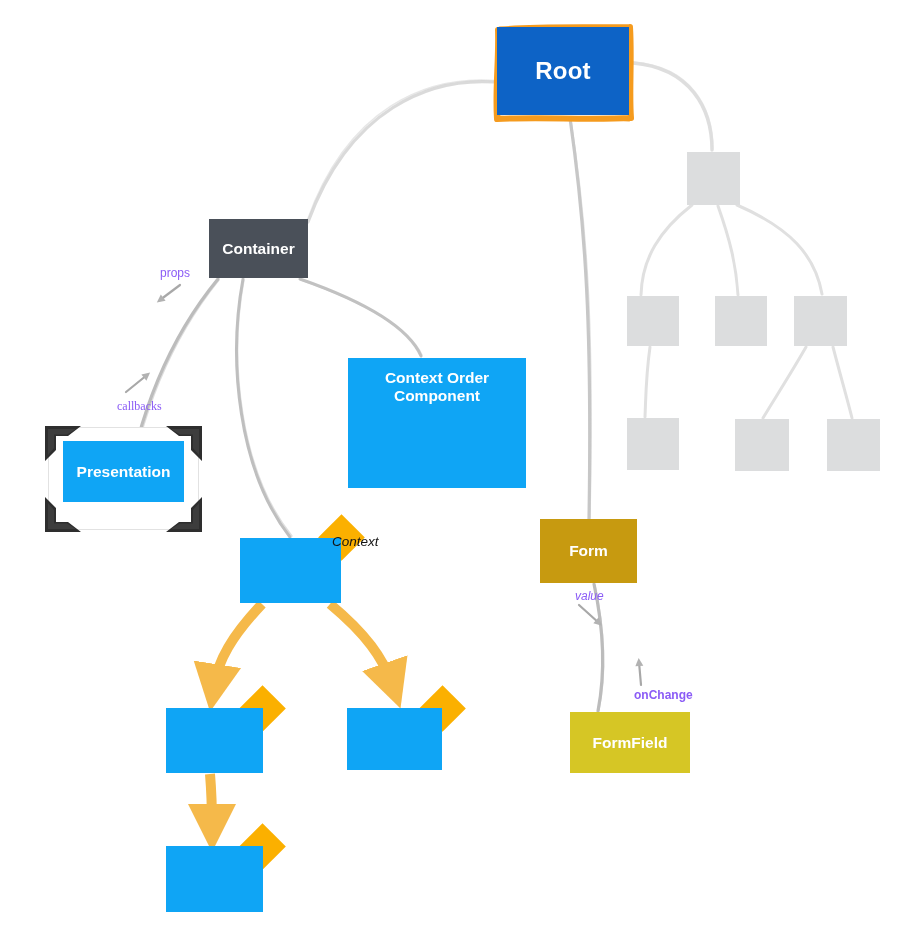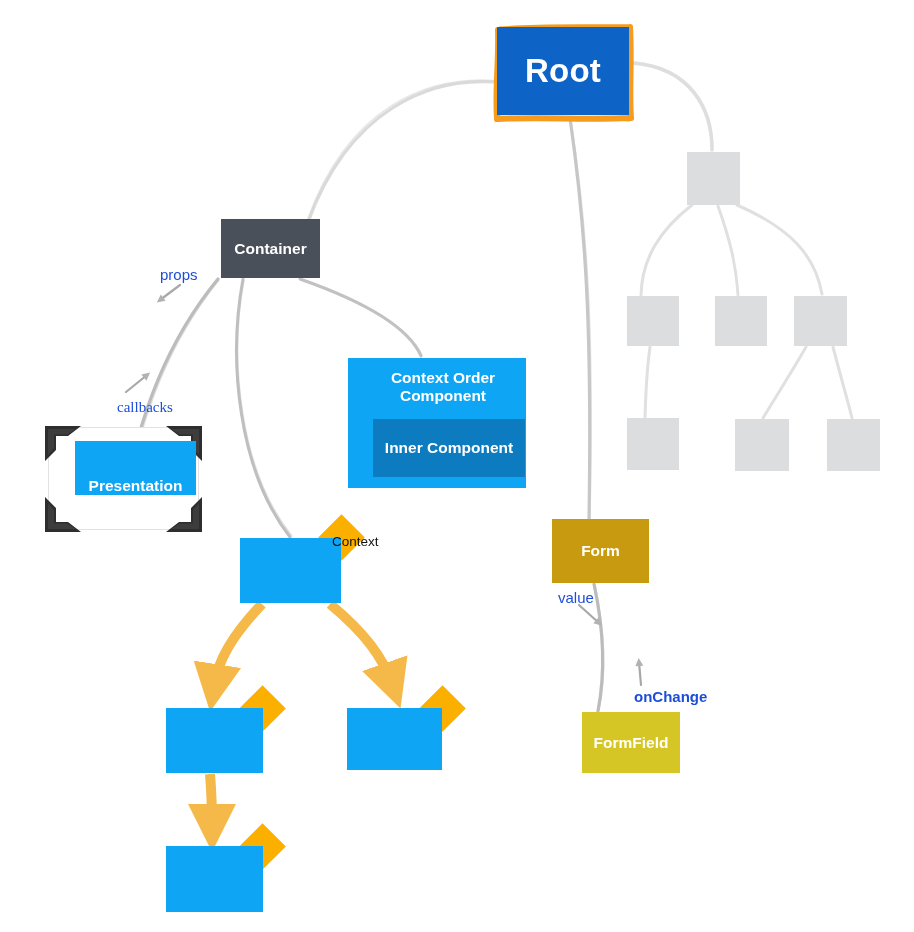--- a/index.html
+++ b/index.html
@@ -29,24 +29,24 @@
     box-sizing: border-box;
     display: flex;
     align-items: center;
     justify-content: center;
     text-align: center;
     color: #ffffff;
     font-weight: bold;
     line-height: 1.15;
   }
   .node-root {
-    font-size: 33px;
+    font-size: 24px;
     letter-spacing: 0.2px;
   }
-  .node-label-md { font-size: 15.5px; margin-left: 12px; }
+  .node-label-md { font-size: 15.5px; }
 
   
   .rough-frame {
     position: absolute;
   }
   .rough-frame svg { display:block; }
 
   
   .photo-frame {
     position: absolute;
@@ -54,34 +54,35 @@
     border: 1px solid #e2e2e2;
     background: #ffffff;
   }
   .corner {
     position: absolute;
     width: 40px;
     height: 40px;
   }
   .edge-label {
     position: absolute;
-    font-size: 15px;
-    color: #1d4ed8;
+    font-size: 12px;
+    color: #8b5cf6;
     white-space: nowrap;
     font-family: "Liberation Sans", sans-serif;
   }
   .diamond {
     position: absolute;
     transform: rotate(45deg);
   }
   .ctx-label {
     position: absolute;
     font-size: 13.5px;
     color: #141414;
     white-space: nowrap;
+    font-style: italic;
   }
 </style>
 </head>
 <body>
 
 <div id="canvas">
 
   <svg id="edges" viewBox="0 0 914 932" width="914" height="932" xmlns="http://www.w3.org/2000/svg">
     <defs>
       <marker id="mk-gray-down" markerWidth="10" markerHeight="10" refX="5" refY="5" orient="auto" markerUnits="userSpaceOnUse">
@@ -206,50 +207,47 @@
       <path d="M5,34 L33,34 L24,28.5 L11,28.5 L11,15 L5,8 Z" fill="#474747" opacity="0.6"></path>
     </svg>
   </div>
   <div class="corner" style="left:164px;top:495px;">
     <svg width="40" height="40" xmlns="http://www.w3.org/2000/svg">
       <path d="M38,37 L2,37 L15,27 L27,27 L27,13 L38,2 Z" fill="#2E2E2E"></path>
       <path d="M35,34 L7,34 L16,28.5 L29,28.5 L29,15 L35,8 Z" fill="#474747" opacity="0.6"></path>
     </svg>
   </div>
 
-  <div class="node node-label-md" style="left:63px;top:441px;width:121px;height:54px;background:#0FA5F5;align-items:flex-end;">
+  <div class="node node-label-md" style="left:63px;top:441px;width:121px;height:61px;background:#0FA5F5;">
     <span>Presentation</span>
   </div>
 
   <div class="node" style="left:348px;top:358px;width:178px;height:130px;background:#0FA5F5;
               align-items:flex-start;justify-content:center;padding-top:11px;">
     <span class="node-label-md" style="display:block;width:150px;">Context Order Component</span>
   </div>
-  <div class="node node-label-md" style="left:361px;top:419px;width:152px;height:58px;background:#0C7BBF;">
-    <span>Inner Component</span>
-  </div>
 
   <div class="node node-label-md" style="left:540px;top:519px;width:97px;height:64px;background:#C79A10;">
     <span>Form</span>
   </div>
-  <div class="node node-label-md" style="left:570px;top:712px;width:98px;height:61px;background:#D6C625;">
+  <div class="node node-label-md" style="left:570px;top:712px;width:120px;height:61px;background:#D6C625;">
     <span>FormField</span>
   </div>
 
   <div class="diamond" style="left:325px;top:521px;width:33px;height:33px;background:#FBB000;"></div>
   <div class="node" style="left:240px;top:538px;width:101px;height:65px;background:#0FA5F5;"></div>
   <div class="ctx-label" style="left:332px;top:534px;">Context</div>
 
   <div class="diamond" style="left:246px;top:692px;width:33px;height:33px;background:#FBB000;"></div>
   <div class="node" style="left:166px;top:708px;width:97px;height:65px;background:#0FA5F5;"></div>
 
   <div class="diamond" style="left:426px;top:692px;width:33px;height:33px;background:#FBB000;"></div>
   <div class="node" style="left:347px;top:708px;width:95px;height:62px;background:#0FA5F5;"></div>
 
   <div class="diamond" style="left:246px;top:830px;width:33px;height:33px;background:#FBB000;"></div>
   <div class="node" style="left:166px;top:846px;width:97px;height:66px;background:#0FA5F5;"></div>
 
   <div class="edge-label" style="left:160px;top:266px;">props</div>
   <div class="edge-label" style="left:117px;top:399px;font-family:Liberation Serif, serif;">callbacks</div>
-  <div class="edge-label" style="left:558px;top:589px;">value</div>
+  <div class="edge-label" style="left:575px;top:589px;font-style:italic;">value</div>
   <div class="edge-label" style="left:634px;top:688px;font-weight:bold;">onChange</div>
 
 </div>
 
 </body></html>

